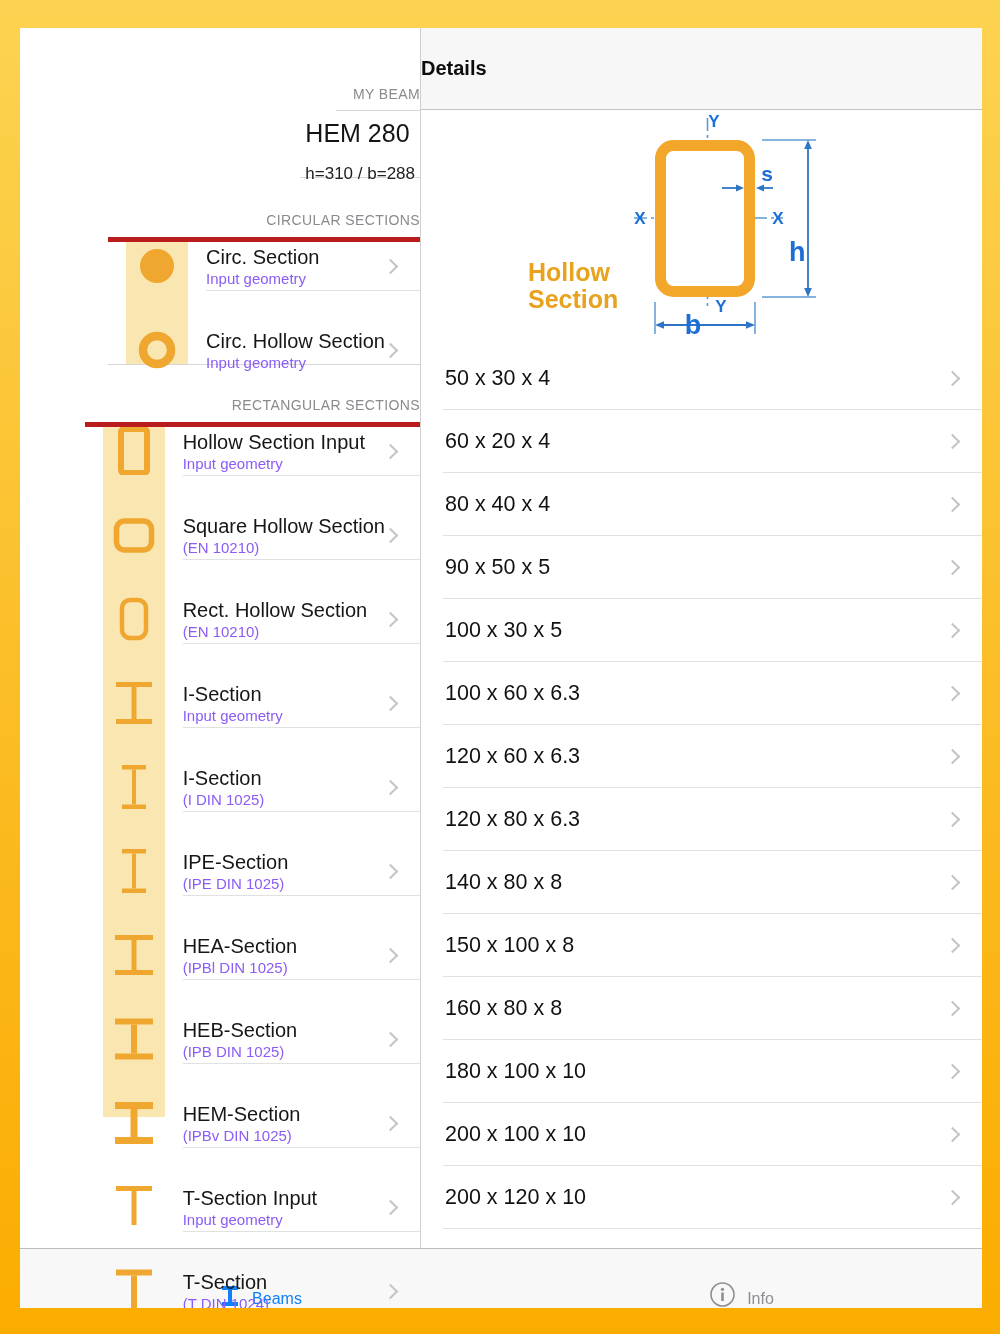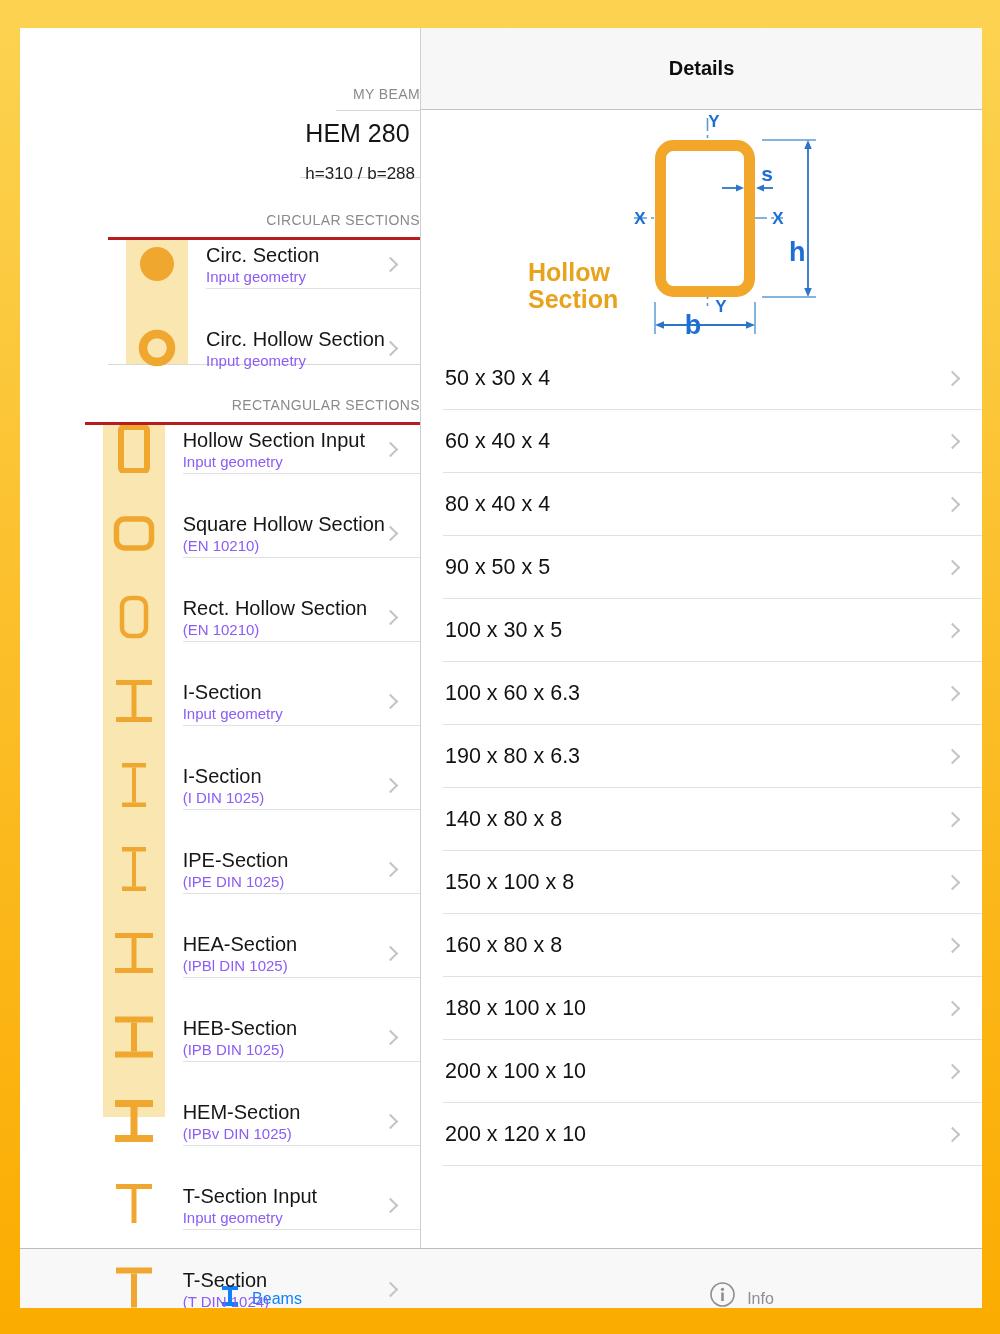--- a/index.html
+++ b/index.html
@@ -15,39 +15,39 @@
   .sidebar { width:401px; border-right:1px solid #CFCFCF; background:#fff; display:flex; flex-direction:column;align-items:flex-end; }
   .sb-header { font-size:14px; color:#8A8A8E; letter-spacing:.4px; }
   .sb-top { height:83px; border-bottom:1px solid #D8D8D8; display:flex; align-items:flex-end; padding:0 0 8px 17px; }
   .my-beam-cell { height:67px; border-bottom:1px solid #D8D8D8; padding:7px 5px 0; }
   .mb-title { font-size:25px; color:#141414; line-height:30px; }
   .mb-sub { font-size:17px; color:#222; line-height:21px; margin-top:15px; }
   .sb-gap { display:flex; align-items:flex-end; padding:0 0 9px 17px; }
   .sb-gap.g1 { height:59px; }
   .sb-gap.g2 { height:57px; }
 
-  .sb-section { position:relative; border-top:3px solid #b91c1c;gap:36px; }
+  .sb-section { position:relative; border-top:5px solid #b91c1c;gap:36px; }
   .sb-section::before { content:''; position:absolute; left:18px; width:62px; top:0; bottom:0; background:#FAE6B1; }
   .sb-section.circ { height:128px; border-bottom:1px solid #D8D8D8; display:grid; grid-template-rows:repeat(2,1fr); }
   .sb-section.rect { height:695px; display:grid; grid-template-rows:repeat(11,1fr); }
   .sb-row { position:relative; display:flex; align-items:center; }
   .sb-row::after { content:''; position:absolute; left:98px; right:0; bottom:-1px; height:1px; background:#E1E1E1; }
   .sb-section.circ .sb-row:last-child::after { display:none; }
   .sb-icon { width:62px; margin-left:18px; display:flex; align-items:center; justify-content:center; color:#EFA72F; }
   .sb-text { flex:1; padding-left:18px; }
   .sb-title { font-size:20px; color:#161616; line-height:24px; }
   .sb-sub { font-size:15px; color:#8b5cf6; line-height:18px; margin-top:1px; }
   .chev { width:11px; height:11px; border-top:2.5px solid #C4C4C8; border-right:2.5px solid #C4C4C8;
           transform:rotate(45deg); margin-right:24px; flex:none; }
   .sb-tailgap { height:62px; border-bottom:1px solid #D8D8D8; }
 
   
   .details { flex:1; display:flex; flex-direction:column; background:#fff; min-width:0; }
   .details-bar { height:82px; background:#F7F7F7; border-bottom:1px solid #C3C3C3;
-                 display:flex; align-items:center; justify-content:center; }
+                 display:flex; align-items:center; }
   .details-title { font-size:20px; font-weight:bold; color:#0d0d0d; }
   .diagram { height:237px; position:relative; }
   .diagram svg { display:block; }
 
   .size-list { list-style:none; }
   .size-list li { height:63px; position:relative; display:flex; align-items:center;gap:28px; }
   .size-list li::after { content:''; position:absolute; left:22px; right:0; bottom:0; height:1px; background:#E1E1E1; }
   .size-label { font-size:21.5px; color:#111; padding-left:24px; flex:1; }
 
   
@@ -302,41 +302,45 @@
             <text x="107" y="198" font-size="25" font-weight="bold" fill="#E8A21B">Section</text>
           </svg>
         </div>
 
         <ul class="size-list">
           <li>
               <span class="size-label">50 x 30 x 4</span>
               <span class="chev"></span>
             </li>
           <li>
-              <span class="size-label">60 x 40 x 4</span>
+              <span class="size-label">60 x 20 x 4</span>
               <span class="chev"></span>
             </li>
           <li>
               <span class="size-label">80 x 40 x 4</span>
               <span class="chev"></span>
             </li>
           <li>
               <span class="size-label">90 x 50 x 5</span>
               <span class="chev"></span>
             </li>
           <li>
               <span class="size-label">100 x 30 x 5</span>
               <span class="chev"></span>
             </li>
           <li>
               <span class="size-label">100 x 60 x 6.3</span>
               <span class="chev"></span>
             </li>
           <li>
-              <span class="size-label">190 x 80 x 6.3</span>
+              <span class="size-label">120 x 60 x 6.3</span>
+              <span class="chev"></span>
+            </li>
+          <li>
+              <span class="size-label">120 x 80 x 6.3</span>
               <span class="chev"></span>
             </li>
           <li>
               <span class="size-label">140 x 80 x 8</span>
               <span class="chev"></span>
             </li>
           <li>
               <span class="size-label">150 x 100 x 8</span>
               <span class="chev"></span>
             </li>

